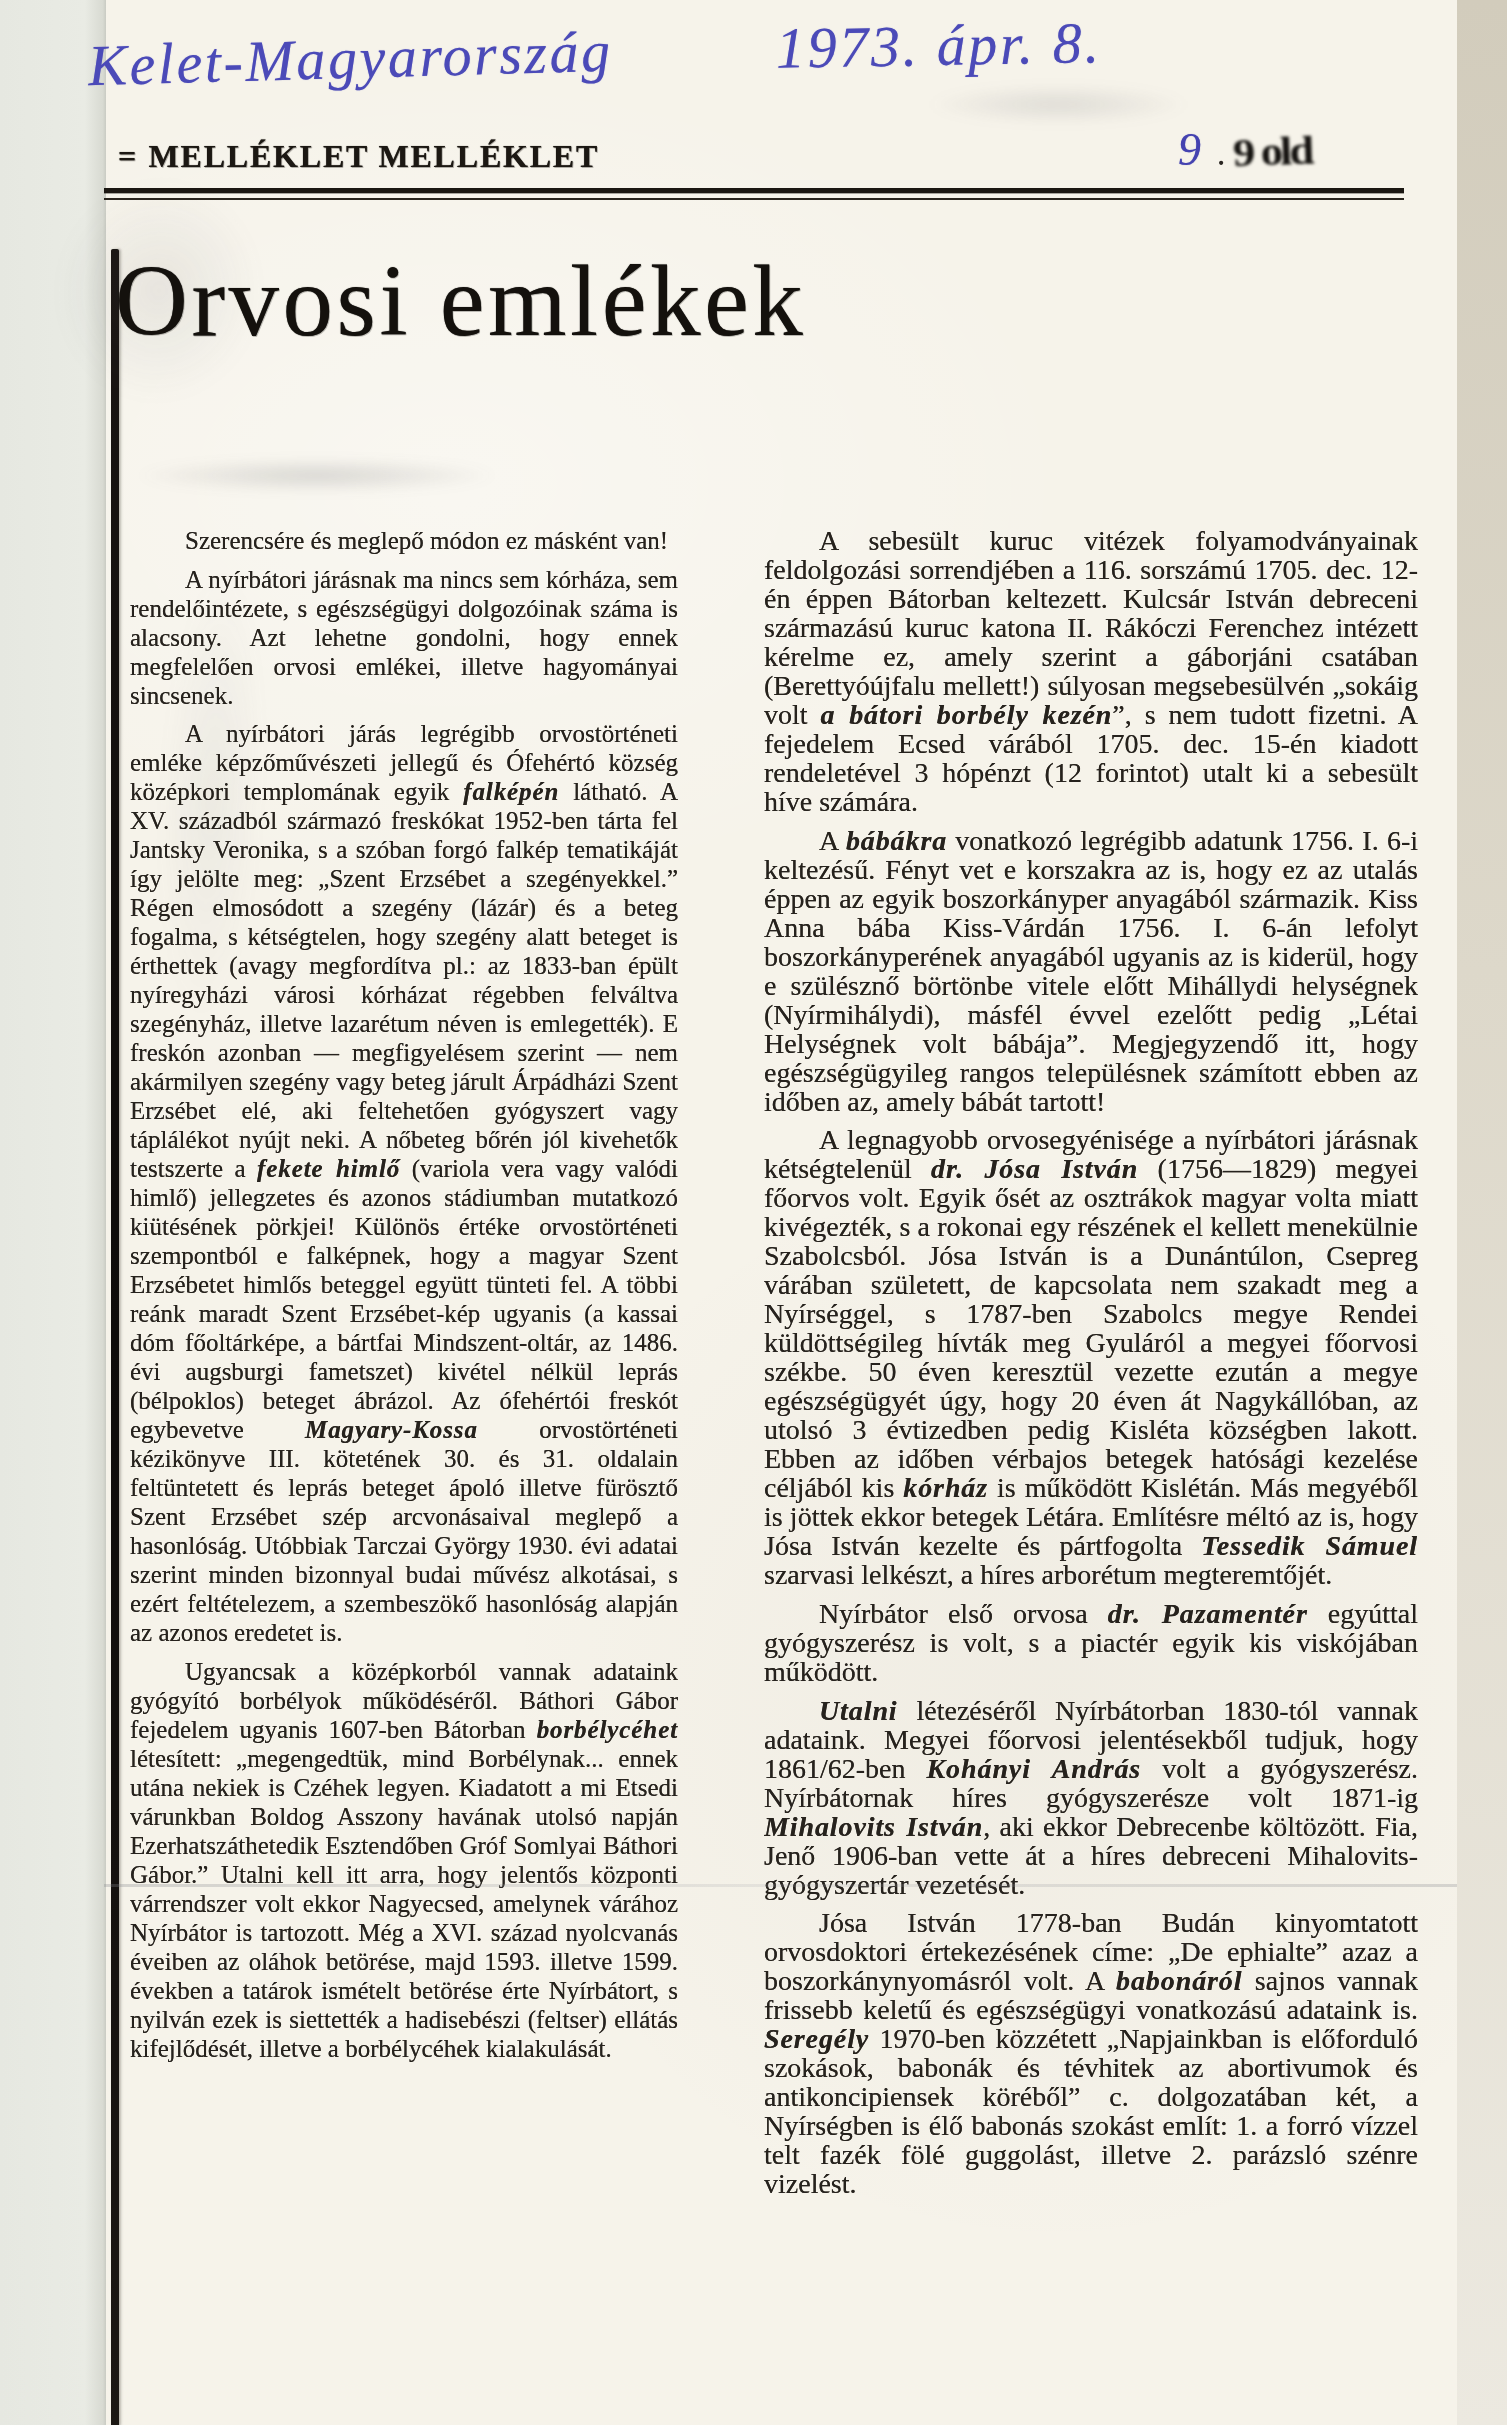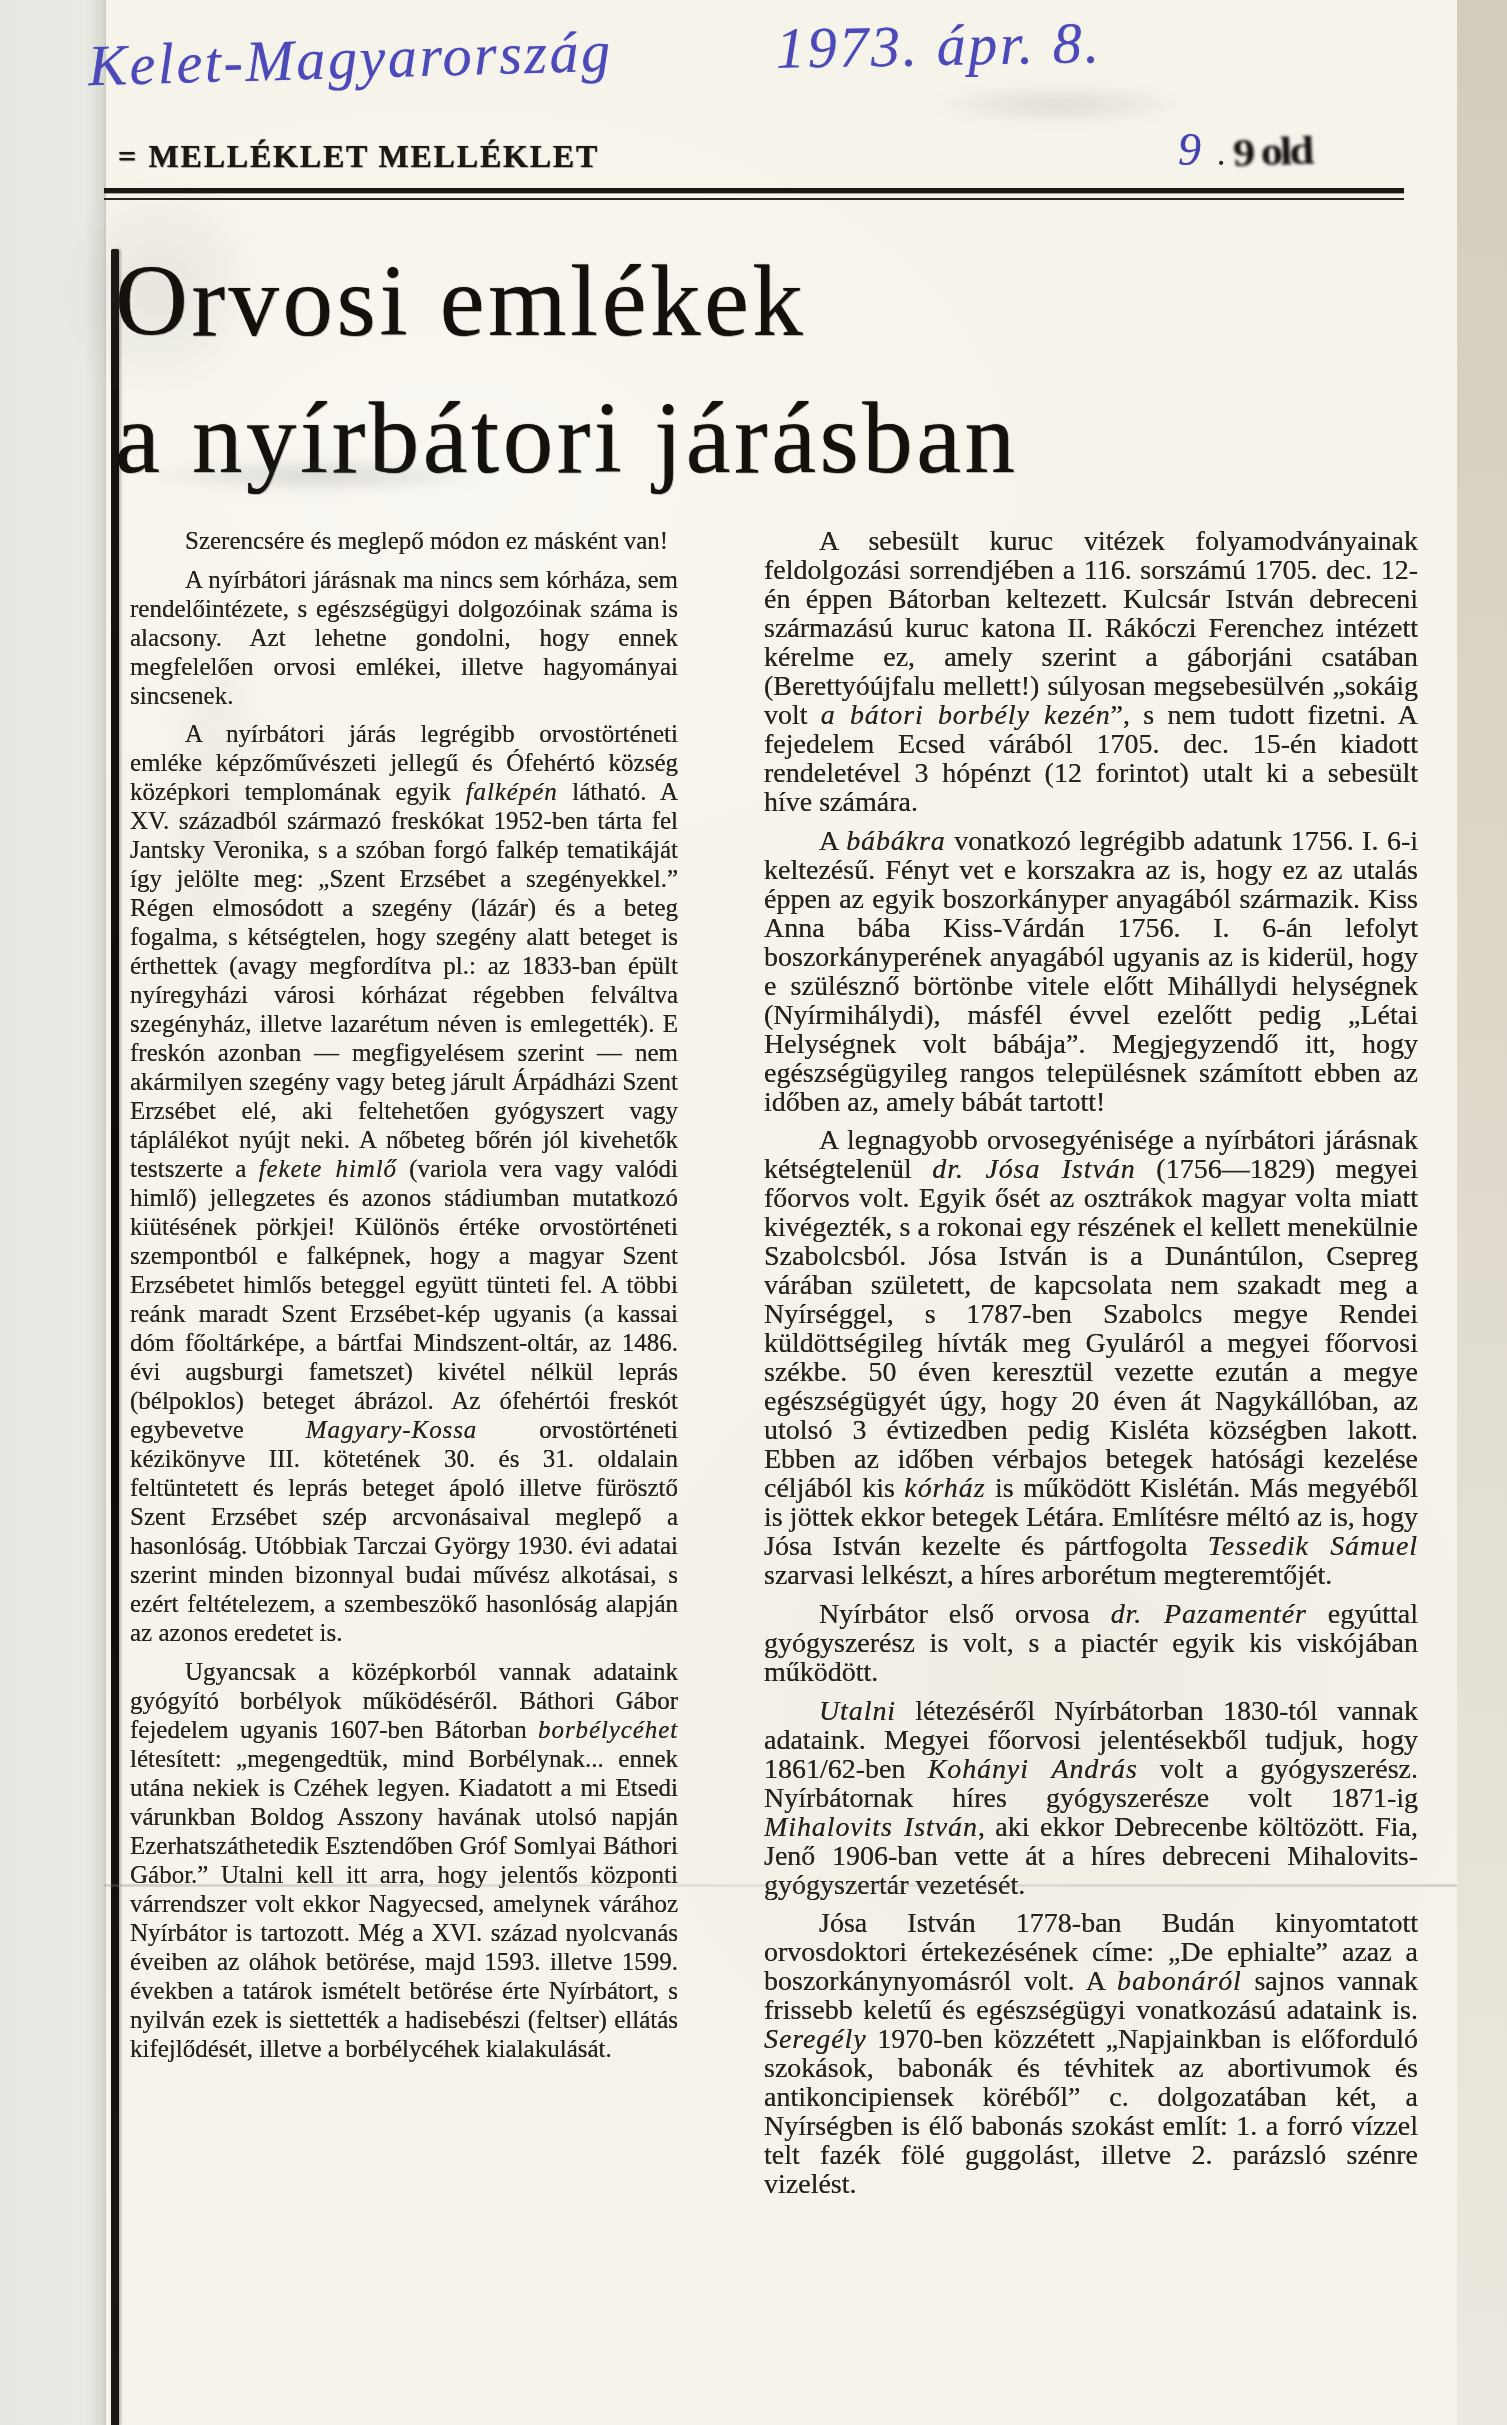--- a/index.html
+++ b/index.html
@@ -48,21 +48,21 @@
   
   .cols{position:absolute;top:526px;left:130px;width:1289px;height:1900px;overflow:hidden;
     display:flex;gap:86px;}
   .col{overflow:hidden;height:100%;}
   .col-left{width:548px;}
   .col-right{width:654px;}
   .para{margin:0 0 9.7px 0;text-indent:55px;text-align:justify;
     text-shadow:0 0 0.4px rgba(38,32,26,.8);}
   .col-left .para{font-size:25px;line-height:29px;}
   .col-right .para{font-size:28px;line-height:29px;}
-  .para i{letter-spacing:0.9px;}
+  .para i{letter-spacing:0.9px;font-weight:bold;}
   
   .crease{position:absolute;left:104px;top:1884px;width:1353px;height:2.6px;
     background:linear-gradient(90deg,rgba(130,132,138,.3),rgba(160,162,168,.18),rgba(130,132,138,.28));}
   .smudge{position:absolute;border-radius:50%;filter:blur(5.3px);}
   .smudge-1{left:132px;top:458px;width:370px;height:35px;
     background:radial-gradient(ellipse at center,rgba(70,70,75,.18),rgba(0,0,0,0) 70%);}
   .smudge-2{left:53px;top:176px;width:212px;height:229px;transform:rotate(8deg);
     background:radial-gradient(ellipse at center,rgba(90,90,95,.10),rgba(0,0,0,0) 70%);}
   .smudge-3{left:926px;top:84px;width:265px;height:41px;
     background:radial-gradient(ellipse at center,rgba(80,80,90,.14),rgba(0,0,0,0) 70%);}
@@ -94,21 +94,20 @@
     <span class="pg-ink">9</span>
     <span class="pg-dot">.</span>
     <span class="pg-print">9 old</span>
   </div>
 
   <div class="rule-a"></div>
   <div class="rule-b"></div>
 
   <div class="headline">
     <div class="l1">Orvosi emlékek</div>
-    <div class="l2">a nyírbátori járásban</div>
   </div>
 
   <div class="smudge smudge-1"></div>
   <div class="smudge smudge-4"></div>
 
   <div class="cols">
     <div class="col col-left">
         <p class="para">Szerencsére és meglepő módon ez másként van!</p>
         <p class="para">A nyírbátori járásnak ma nincs sem kórháza, sem rendelőintézete, s egészségügyi dolgozóinak száma is alacsony. Azt lehetne gondolni, hogy ennek megfelelően orvosi emlékei, illetve hagyományai sincsenek.</p>
         <p class="para">A nyírbátori járás legrégibb orvostörténeti emléke képzőművészeti jellegű és Ófehértó község középkori templomának egyik <i>falképén</i> látható. A XV. századból származó freskókat 1952-ben tárta fel Jantsky Veronika, s a szóban forgó falkép tematikáját így jelölte meg: „Szent Erzsébet a szegényekkel.” Régen elmosódott a szegény (lázár) és a beteg fogalma, s kétségtelen, hogy szegény alatt beteget is érthettek (avagy megfordítva pl.: az 1833-ban épült nyíregyházi városi kórházat régebben felváltva szegényház, illetve lazarétum néven is emlegették). E freskón azonban — megfigyelésem szerint — nem akármilyen szegény vagy beteg járult Árpádházi Szent Erzsébet elé, aki feltehetően gyógyszert vagy táplálékot nyújt neki. A nőbeteg bőrén jól kivehetők testszerte a <i>fekete himlő</i> (variola vera vagy valódi himlő) jellegzetes és azonos stádiumban mutatkozó kiütésének pörkjei! Különös értéke orvostörténeti szempontból e falképnek, hogy a magyar Szent Erzsébetet himlős beteggel együtt tünteti fel. A többi reánk maradt Szent Erzsébet-kép ugyanis (a kassai dóm főoltárképe, a bártfai Mindszent-oltár, az 1486. évi augsburgi fametszet) kivétel nélkül leprás (bélpoklos) beteget ábrázol. Az ófehértói freskót egybevetve <i>Magyary-Kossa</i> orvostörténeti kézikönyve III. kötetének 30. és 31. oldalain feltüntetett és leprás beteget ápoló illetve fürösztő Szent Erzsébet szép arcvonásaival meglepő a hasonlóság. Utóbbiak Tarczai György 1930. évi adatai szerint minden bizonnyal budai művész alkotásai, s ezért feltételezem, a szembeszökő hasonlóság alapján az azonos eredetet is.</p>

